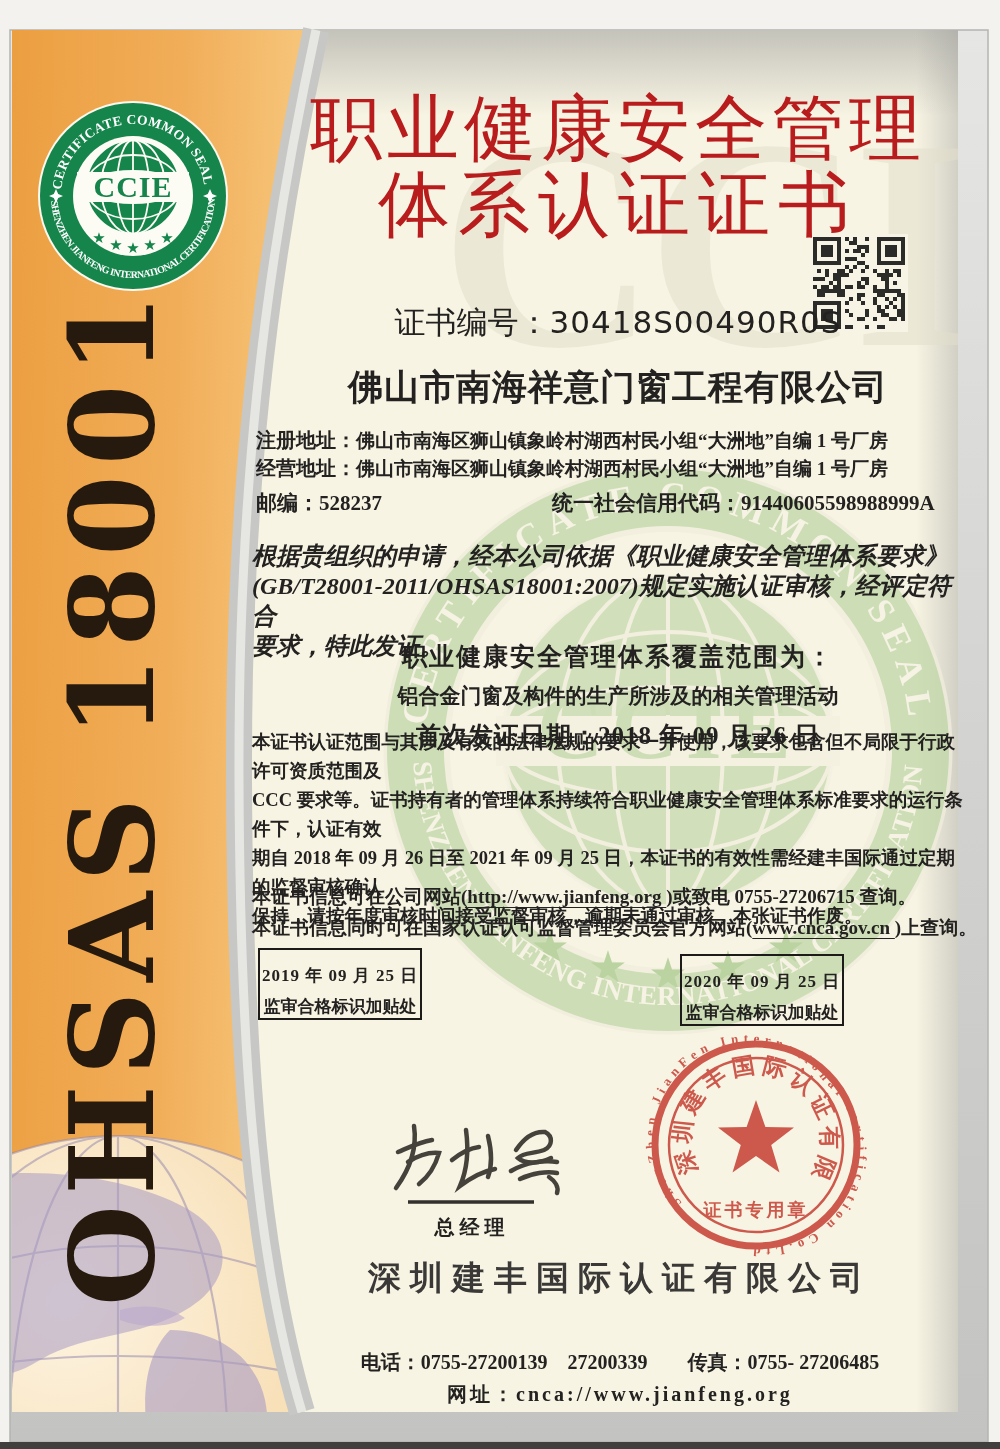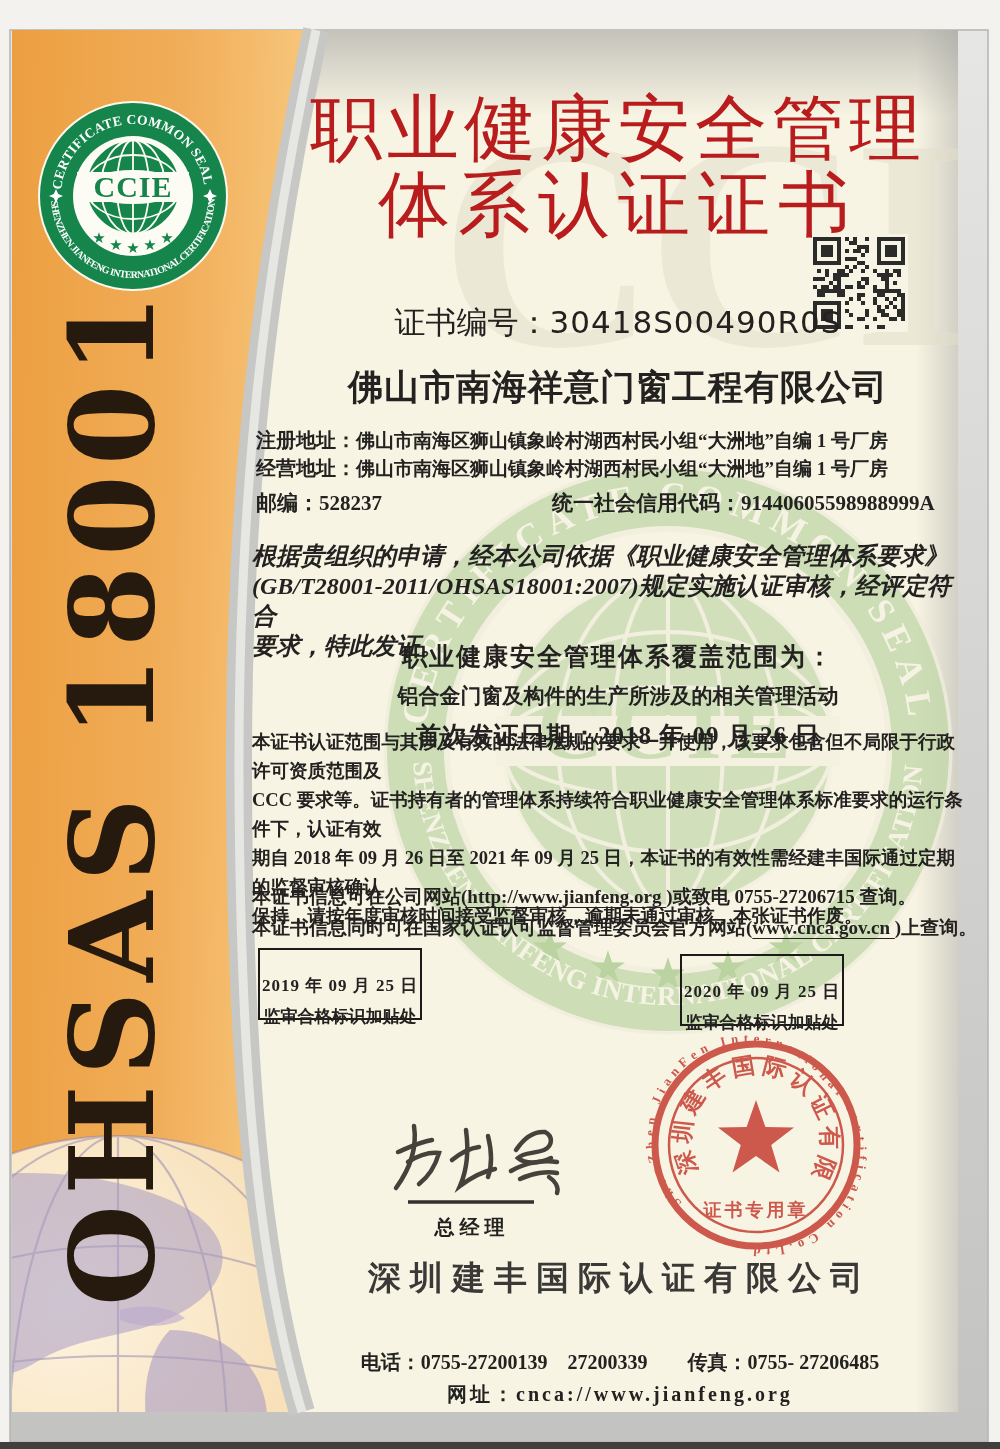--- a/index.html
+++ b/index.html
@@ -18,21 +18,21 @@
   .zip{left:256px;font-size:21px;font-weight:bold;}
   .credit{left:552px;font-size:21px;font-weight:bold;white-space:nowrap;}
   .para{left:252px;width:712px;font-size:24px;font-weight:bold;line-height:30px;}
   .scopehead{font-size:25px;font-weight:bold;letter-spacing:2px;}
   .scope{font-size:21px;font-weight:bold;}
   .firstissue{font-size:25px;font-weight:bold;letter-spacing:1px;}
   .fine{left:252px;width:712px;font-size:18.5px;font-weight:bold;line-height:29px;}
   .info{left:252px;font-size:19px;font-weight:bold;white-space:nowrap;}
   .info .url{text-decoration:underline;text-underline-offset:4px;}
   .stickbox{width:164px;height:72px;border:2.5px solid #1c1b19;text-align:center;
-            font-weight:bold;font-size:17px;line-height:17px;padding-top:27px;box-sizing:border-box;}
+            font-weight:bold;font-size:17px;line-height:17px;padding-top:17px;box-sizing:border-box;}
   .stickbox .d{display:block;margin-bottom:14px;letter-spacing:1px;}
   .gm{left:402px;width:140px;text-align:center;font-size:20px;font-weight:bold;letter-spacing:5px;}
   .issuer-name{font-family:"Liberation Sans","DejaVu Sans",sans-serif;font-size:33px;font-weight:bold;
                letter-spacing:9px;color:#3a3937;}
   .issuer-line{font-size:20px;font-weight:bold;white-space:nowrap;}
   .issuer-web{letter-spacing:3px;}
   .ohsas{top:795px;left:112px;transform:translate(-50%,-50%) rotate(-90deg);
          font-family:"DejaVu Serif","Liberation Serif",serif;font-weight:bold;font-size:116px;
          letter-spacing:10px;color:#26190e;white-space:nowrap;}
 </style>

